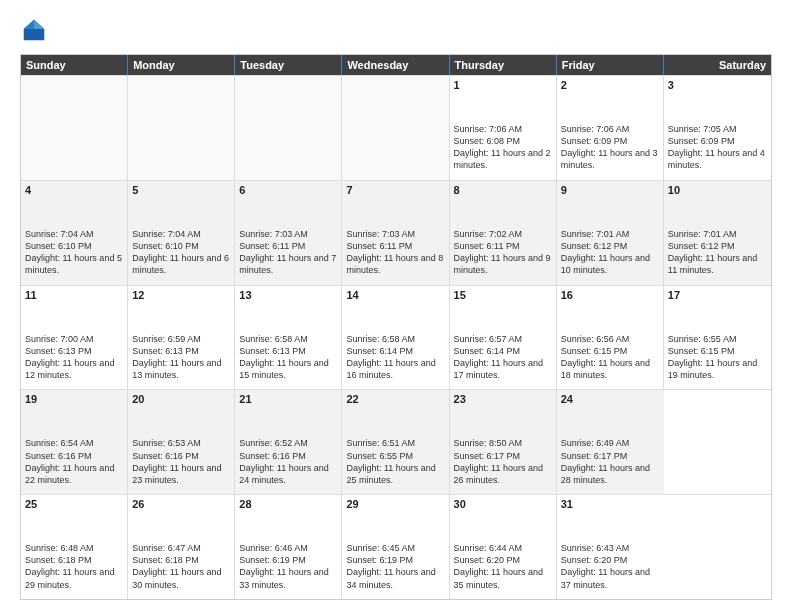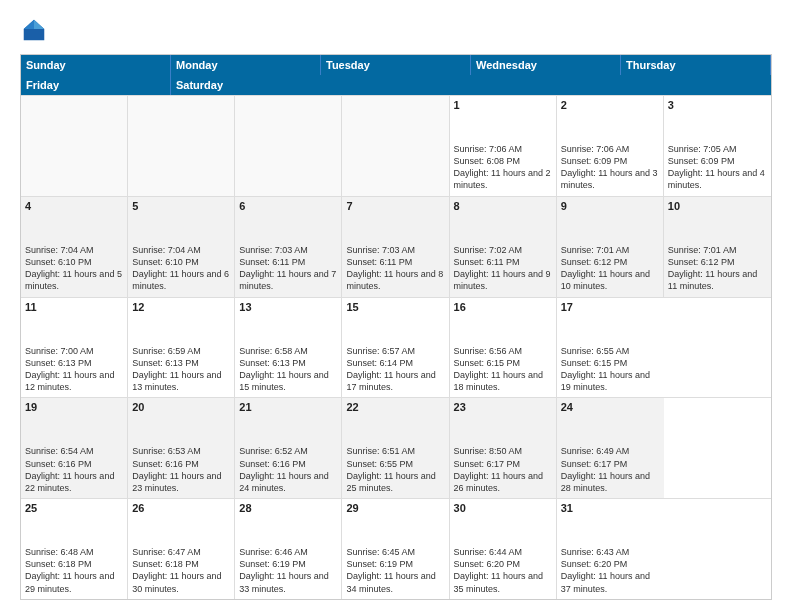--- a/index.html
+++ b/index.html
@@ -62,32 +62,32 @@
       color: #444;
     }
     .calendar {
       flex: 1;
       display: flex;
       flex-direction: column;
       border: 1px solid #ccc;
     }
     .cal-header {
       display: grid;
-      grid-template-columns: repeat(5, 1fr);
-      background: #0369a1;
+      grid-template-columns: repeat(7, 1fr);
+      background: #404040;
     }
     .cal-header-cell {
       color: #fff;
       font-size: 11px;
       font-weight: bold;
       padding: 4px 5px;
       border-right: 1px solid #3a7fc8;
       text-align: left;
     }
-    .cal-header-cell:last-child { border-right: none; }
+    .cal-header-cell:last-child { border-right: none; text-align: right; }
     .cal-body {
       flex: 1;
       display: flex;
       flex-direction: column;
     }
     .cal-row {
       display: grid;
       grid-template-columns: repeat(7, 1fr);
       flex: 1;
       border-top: 1px solid #ddd;
@@ -243,20 +243,27 @@
 and 13 minutes.</div>
           </div>
           <div class="cal-cell">
             <div class="day-num">13</div>
             <div class="cell-info">Sunrise: 6:58 AM
 Sunset: 6:13 PM
 Daylight: 11 hours
 and 15 minutes.</div>
           </div>
           <div class="cal-cell">
+            <div class="day-num">14</div>
+            <div class="cell-info">Sunrise: 6:58 AM
+Sunset: 6:14 PM
+Daylight: 11 hours
+and 16 minutes.</div>
+          </div>
+          <div class="cal-cell">
             <div class="day-num">15</div>
             <div class="cell-info">Sunrise: 6:57 AM
 Sunset: 6:14 PM
 Daylight: 11 hours
 and 17 minutes.</div>
           </div>
           <div class="cal-cell">
             <div class="day-num">16</div>
             <div class="cell-info">Sunrise: 6:56 AM
 Sunset: 6:15 PM

